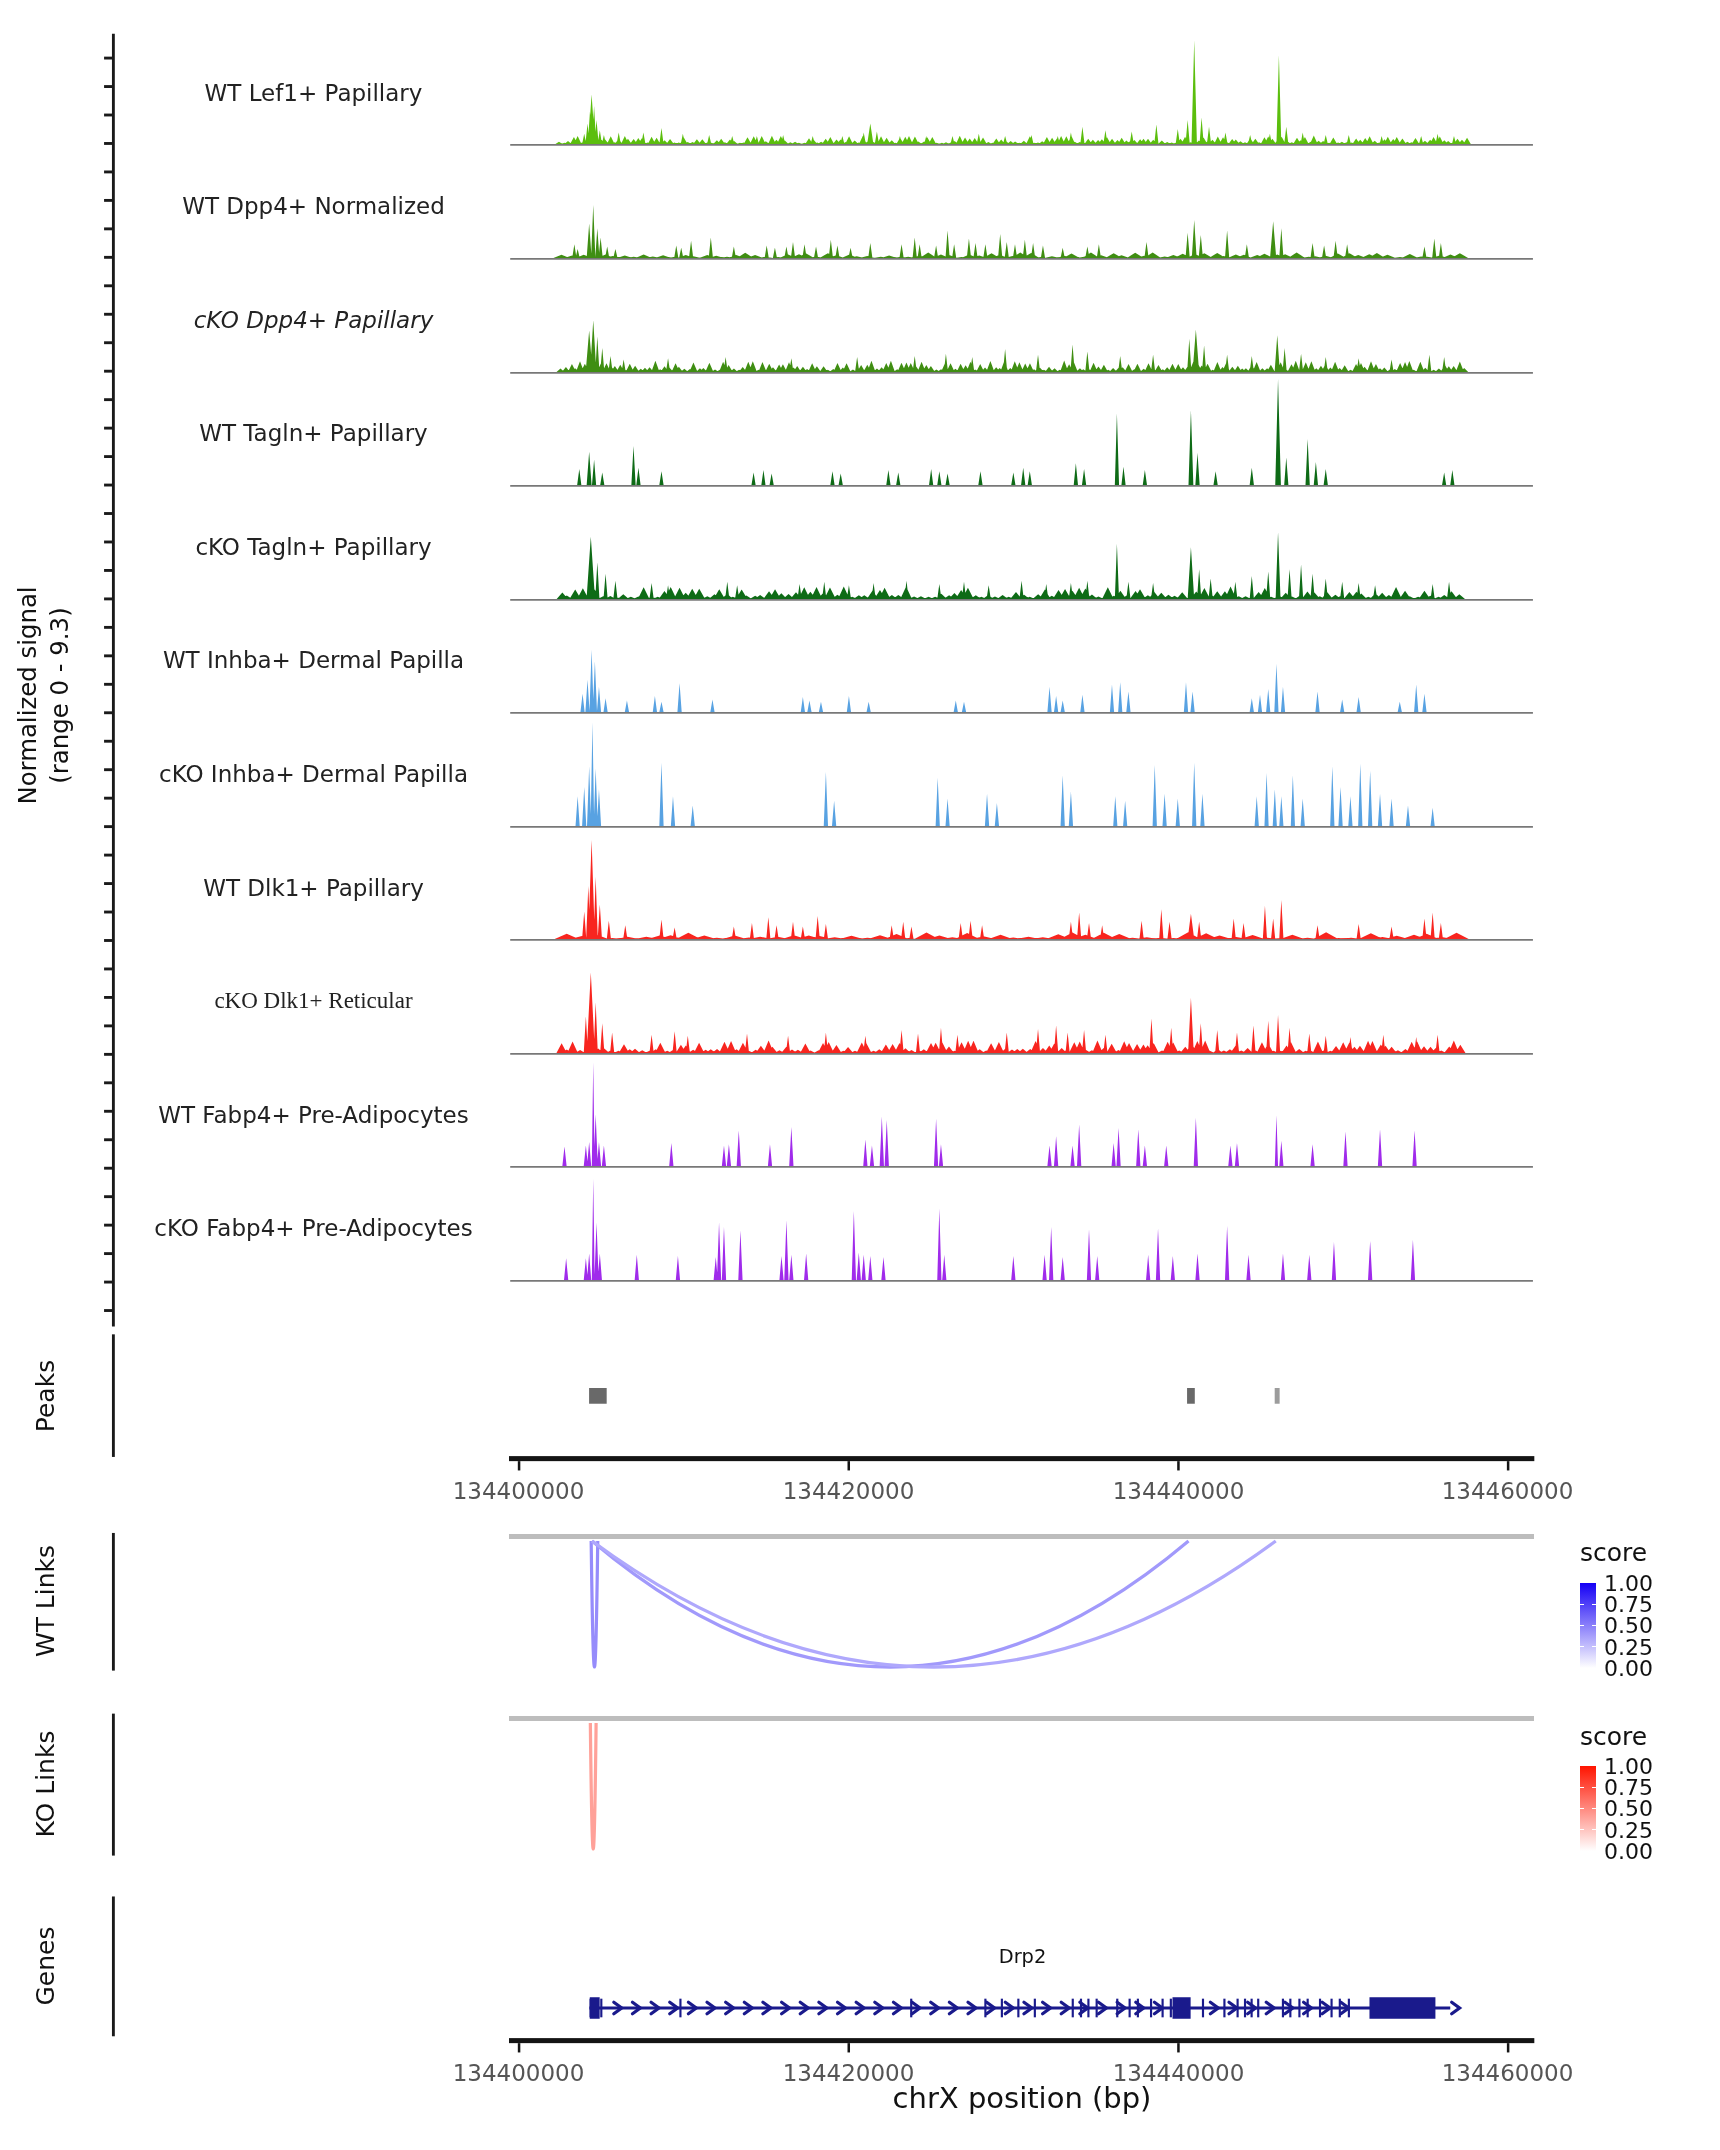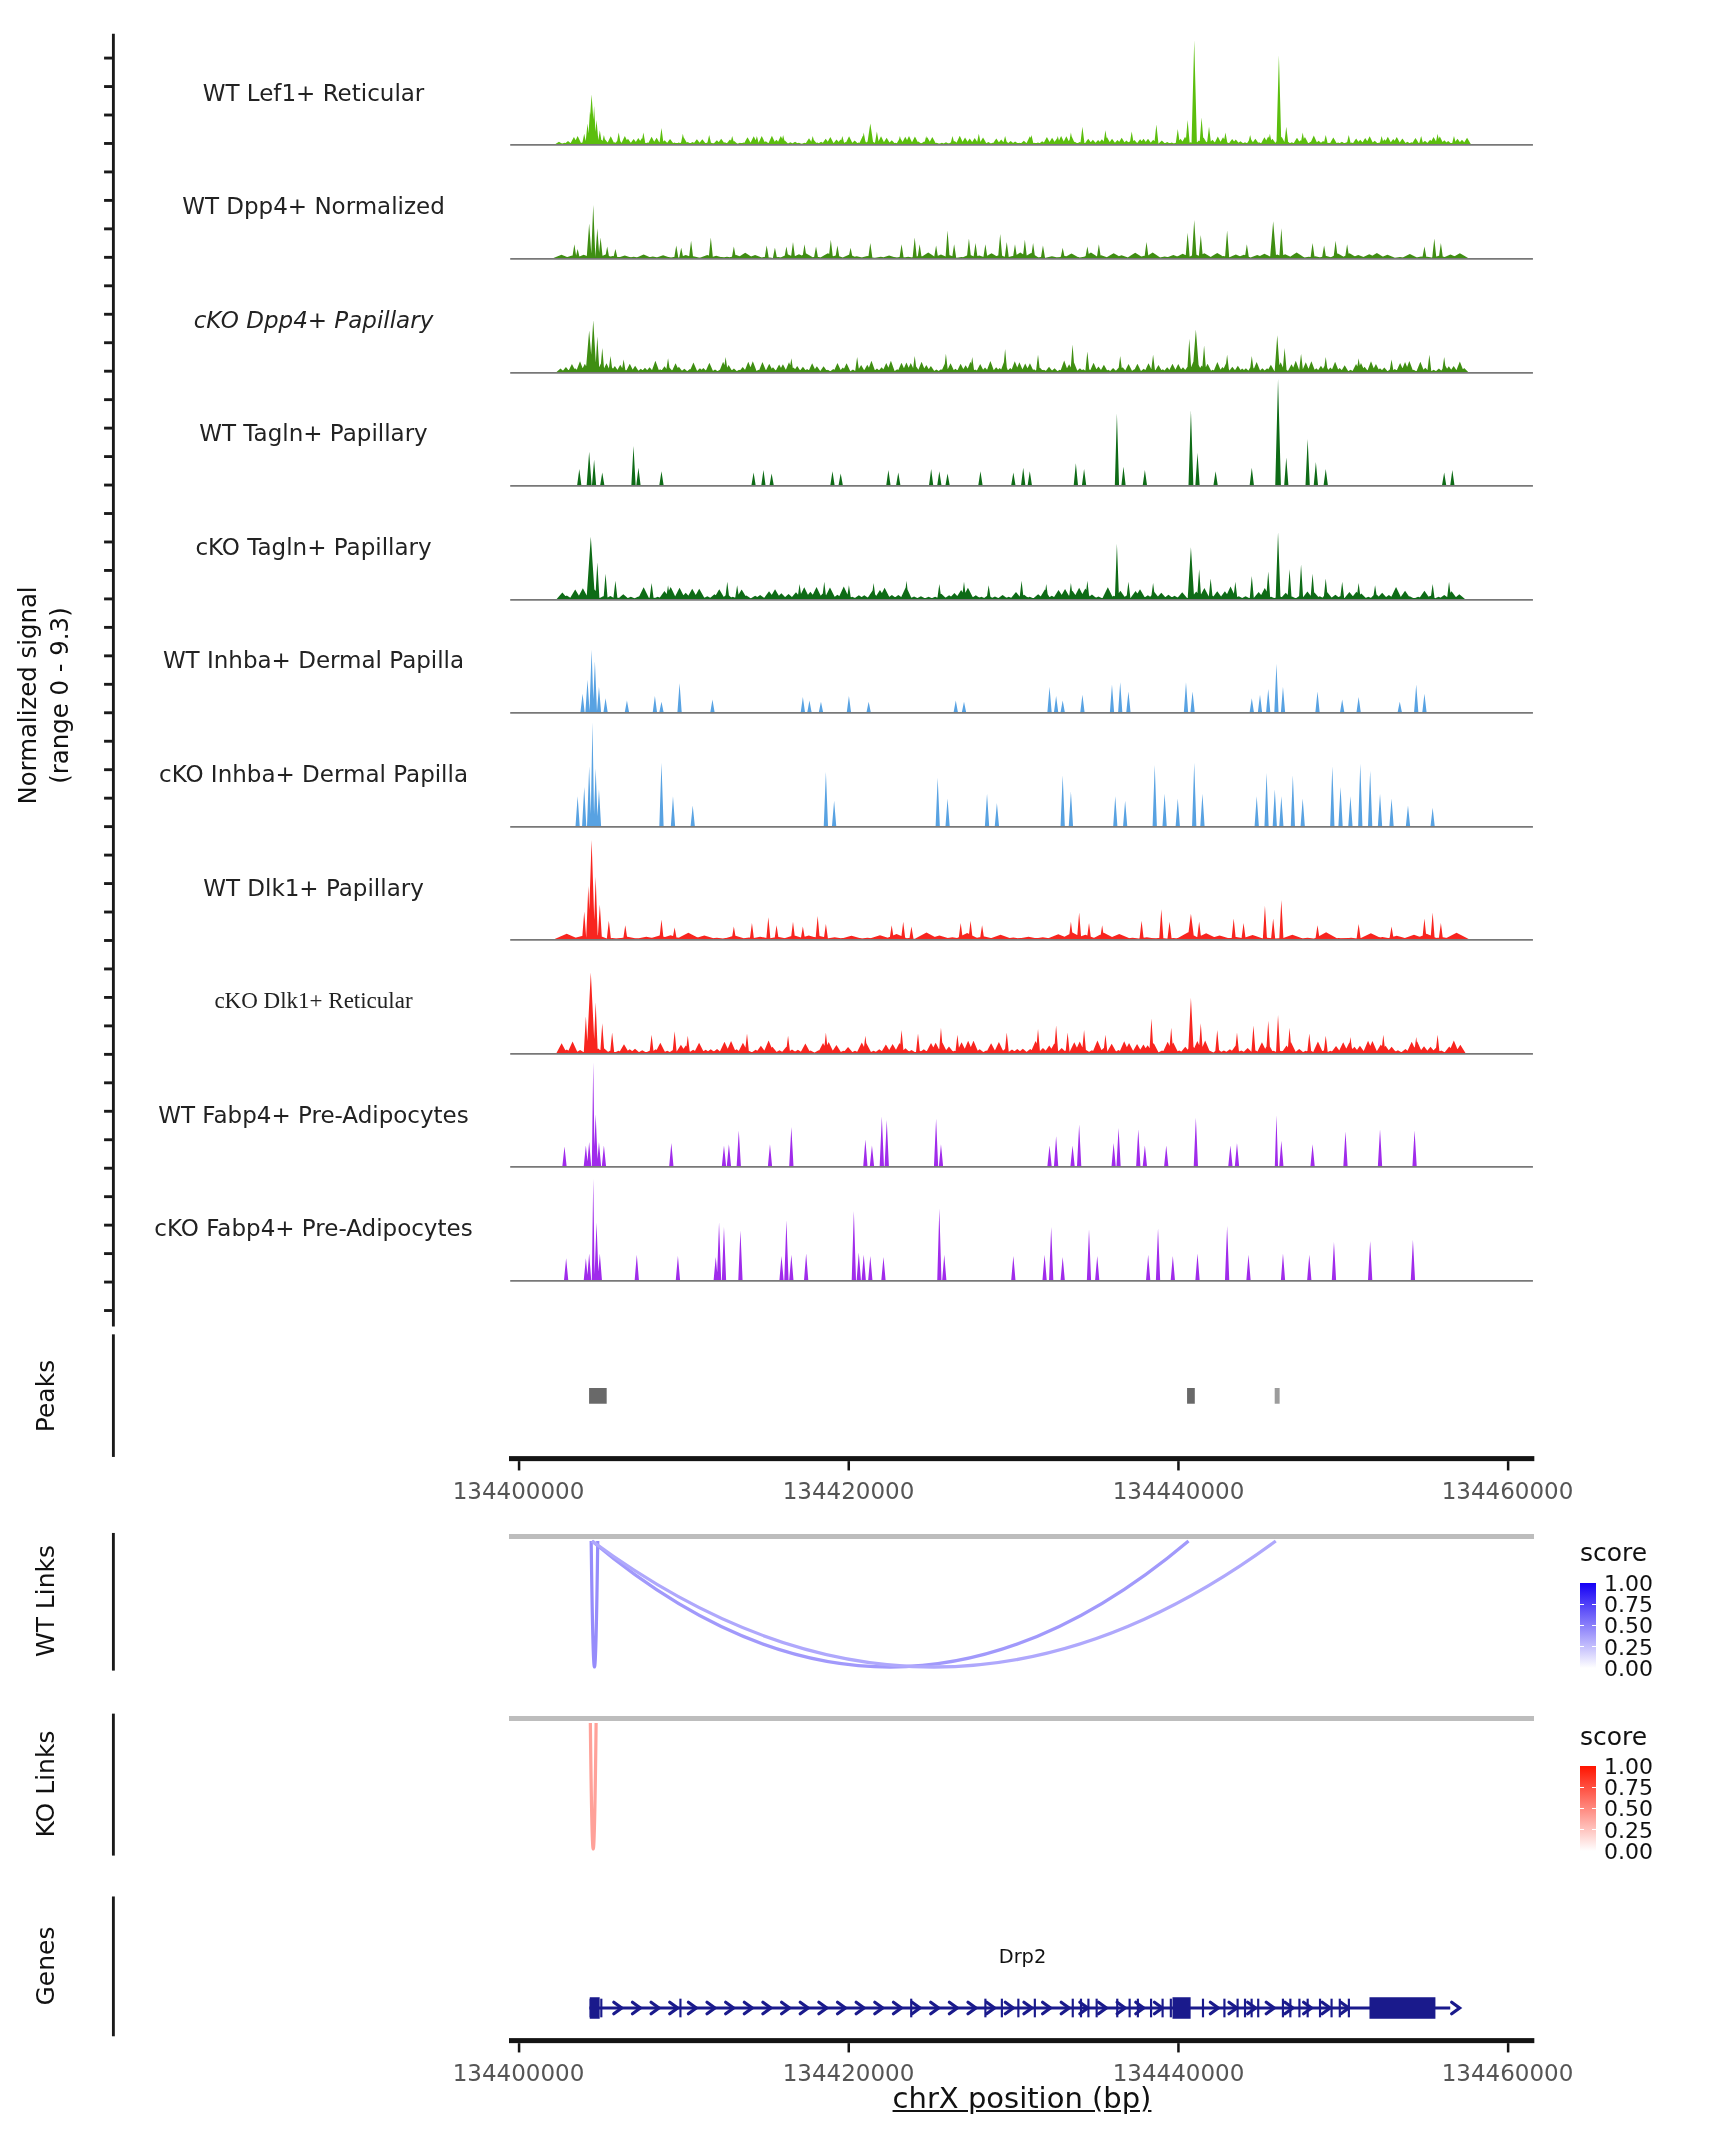--- a/index.html
+++ b/index.html
@@ -82,21 +82,21 @@
       <line x1="145" y1="1748.4000000000012" x2="158" y2="1748.4000000000012" stroke="#1a1a1a" stroke-width="4"></line>
       <line x1="145" y1="1788.1000000000013" x2="158" y2="1788.1000000000013" stroke="#1a1a1a" stroke-width="4"></line>
       <line x1="145" y1="1827.8000000000013" x2="158" y2="1827.8000000000013" stroke="#1a1a1a" stroke-width="4"></line>
       <line x1="158" y1="1861" x2="158" y2="2032" stroke="#1a1a1a" stroke-width="4"></line>
       <line x1="158" y1="2138" x2="158" y2="2330" stroke="#1a1a1a" stroke-width="4"></line>
       <line x1="158" y1="2390" x2="158" y2="2588" stroke="#1a1a1a" stroke-width="4"></line>
       <line x1="158" y1="2645" x2="158" y2="2840" stroke="#1a1a1a" stroke-width="4"></line>
     </svg>
 
   <div id="tracks" class="abs" style="left:0;top:0;">
-      <div class="center track-label" style="position: absolute; left: 108px; top: 77px; width: 411px; height: 32px;">WT Lef1+ Reticular</div>
+      <div class="center track-label" style="position: absolute; left: 108px; top: 77px; width: 411px; height: 32px;">WT Lef1+ Papillary</div>
       <svg width="1028" height="113" style="left:509px;top:34px;" viewBox="0 0 1434 158">
         <path d="M62.7 154 L68.2 150.8 L73.7 154 Z M70.3 154 L75.7 152.0 L81.2 154 Z M75.4 154 L80.8 149.7 L86.3 154 Z M83.6 154 L89.1 144.0 L94.5 154 Z M88.8 154 L94.3 142.5 L99.8 154 Z M95.0 154 L100.5 151.6 L106.0 154 Z M101.2 154 L106.7 147.7 L112.2 154 Z M108.4 154 L113.9 142.7 L119.4 154 Z M114.9 154 L120.4 149.9 L125.8 154 Z M122.4 154 L127.9 148.1 L133.4 154 Z M127.2 154 L132.7 147.6 L138.2 154 Z M135.1 154 L140.6 143.1 L146.0 154 Z M140.5 154 L145.9 151.3 L151.4 154 Z M146.1 154 L151.6 146.5 L157.0 154 Z M154.8 154 L160.3 142.6 L165.8 154 Z M159.2 154 L164.6 146.5 L170.1 154 Z M167.2 154 L172.6 146.9 L178.1 154 Z M173.7 154 L179.1 145.5 L184.6 154 Z M178.6 154 L184.1 145.9 L189.6 154 Z M186.5 154 L192.0 151.8 L197.5 154 Z M192.3 154 L197.7 143.6 L203.2 154 Z M199.2 154 L204.7 145.0 L210.1 154 Z M203.9 154 L209.4 150.9 L214.9 154 Z M210.4 154 L215.9 148.4 L221.3 154 Z M218.0 154 L223.5 146.9 L229.0 154 Z M224.2 154 L229.7 151.6 L235.1 154 Z M230.2 154 L235.7 151.8 L241.1 154 Z M237.2 154 L242.7 144.7 L248.1 154 Z M242.7 154 L248.2 151.0 L253.7 154 Z M249.4 154 L254.9 151.0 L260.4 154 Z M255.6 154 L261.0 147.2 L266.5 154 Z M263.1 154 L268.6 147.0 L274.1 154 Z M270.7 154 L276.2 151.2 L281.7 154 Z M276.0 154 L281.5 151.9 L287.0 154 Z M283.5 154 L289.0 148.4 L294.4 154 Z M289.6 154 L295.0 146.4 L300.5 154 Z M294.7 154 L300.1 151.4 L305.6 154 Z M301.8 154 L307.3 147.6 L312.8 154 Z M307.6 154 L313.1 149.5 L318.5 154 Z M315.8 154 L321.2 152.1 L326.7 154 Z M320.6 154 L326.1 151.8 L331.5 154 Z M326.3 154 L331.8 144.5 L337.3 154 Z M335.0 154 L340.5 142.8 L346.0 154 Z M340.1 154 L345.6 152.0 L351.0 154 Z M346.3 154 L351.7 142.6 L357.2 154 Z M352.0 154 L357.4 150.0 L362.9 154 Z M360.5 154 L365.9 142.3 L371.4 154 Z M366.8 154 L372.2 147.8 L377.7 154 Z M372.9 154 L378.4 142.6 L383.9 154 Z M378.5 154 L384.0 148.9 L389.5 154 Z M386.3 154 L391.7 151.5 L397.2 154 Z M392.8 154 L398.3 150.8 L403.8 154 Z M398.1 154 L403.6 152.0 L409.1 154 Z M405.9 154 L411.4 152.0 L416.8 154 Z M412.3 154 L417.8 145.6 L423.2 154 Z M418.7 154 L424.2 148.0 L429.7 154 Z M423.9 154 L429.3 151.8 L434.8 154 Z M429.2 154 L434.7 150.8 L440.1 154 Z M435.7 154 L441.1 146.5 L446.6 154 Z M442.1 154 L447.6 143.9 L453.0 154 Z M450.9 154 L456.3 147.4 L461.8 154 Z M456.4 154 L461.9 147.5 L467.3 154 Z M463.6 154 L469.1 151.1 L474.6 154 Z M468.3 154 L473.8 142.8 L479.3 154 Z M476.3 154 L481.7 148.9 L487.2 154 Z M481.9 154 L487.4 151.6 L492.8 154 Z M487.6 154 L493.1 142.1 L498.6 154 Z M494.3 154 L499.7 150.3 L505.2 154 Z M502.5 154 L507.9 151.1 L513.4 154 Z M507.7 154 L513.2 149.3 L518.7 154 Z M513.1 154 L518.5 143.1 L524.0 154 Z M520.8 154 L526.3 145.2 L531.8 154 Z M528.0 154 L533.5 148.5 L538.9 154 Z M533.4 154 L538.9 151.9 L544.3 154 Z M539.7 154 L545.1 145.1 L550.6 154 Z M547.0 154 L552.4 143.8 L557.9 154 Z M552.1 154 L557.6 142.5 L563.1 154 Z M560.4 154 L565.9 143.2 L571.4 154 Z M565.2 154 L570.6 150.2 L576.1 154 Z M573.3 154 L578.7 150.4 L584.2 154 Z M577.7 154 L583.2 144.4 L588.7 154 Z M584.7 154 L590.2 143.9 L595.7 154 Z M590.9 154 L596.3 152.0 L601.8 154 Z M598.1 154 L603.6 151.9 L609.0 154 Z M603.9 154 L609.3 151.3 L614.8 154 Z M611.6 154 L617.1 151.1 L622.6 154 Z M616.0 154 L621.4 149.6 L626.9 154 Z M623.1 154 L628.6 142.2 L634.0 154 Z M630.5 154 L636.0 144.7 L641.5 154 Z M637.0 154 L642.5 146.1 L648.0 154 Z M644.0 154 L649.5 145.4 L655.0 154 Z M648.7 154 L654.2 149.3 L659.7 154 Z M655.6 154 L661.1 144.8 L666.5 154 Z M663.1 154 L668.6 151.1 L674.0 154 Z M668.9 154 L674.4 152.0 L679.9 154 Z M674.2 154 L679.7 146.2 L685.1 154 Z M681.1 154 L686.5 147.5 L692.0 154 Z M687.1 154 L692.6 148.9 L698.0 154 Z M694.3 154 L699.8 149.5 L705.3 154 Z M700.6 154 L706.0 150.2 L711.5 154 Z M707.1 154 L712.5 151.9 L718.0 154 Z M712.7 154 L718.2 149.2 L723.6 154 Z M721.2 154 L726.6 142.8 L732.1 154 Z M727.3 154 L732.8 152.1 L738.2 154 Z M732.5 154 L737.9 151.8 L743.4 154 Z M738.4 154 L743.8 150.0 L749.3 154 Z M744.9 154 L750.4 143.9 L755.8 154 Z M752.2 154 L757.7 145.0 L763.2 154 Z M758.9 154 L764.4 146.2 L769.8 154 Z M764.9 154 L770.3 142.7 L775.8 154 Z M772.1 154 L777.6 142.9 L783.0 154 Z M779.1 154 L784.6 142.2 L790.1 154 Z M783.9 154 L789.4 150.8 L794.9 154 Z M790.8 154 L796.3 150.9 L801.8 154 Z M797.0 154 L802.5 151.9 L808.0 154 Z M802.7 154 L808.2 146.4 L813.7 154 Z M809.3 154 L814.7 147.7 L820.2 154 Z M816.6 154 L822.0 148.1 L827.5 154 Z M821.8 154 L827.3 147.3 L832.8 154 Z M829.0 154 L834.5 144.5 L839.9 154 Z M836.1 154 L841.5 146.4 L847.0 154 Z M843.7 154 L849.1 148.2 L854.6 154 Z M849.5 154 L855.0 145.0 L860.5 154 Z M856.1 154 L861.6 148.8 L867.1 154 Z M860.4 154 L865.9 150.3 L871.4 154 Z M867.2 154 L872.7 148.3 L878.2 154 Z M875.3 154 L880.8 147.2 L886.3 154 Z M880.0 154 L885.5 146.4 L890.9 154 Z M886.3 154 L891.8 146.3 L897.2 154 Z M893.6 154 L899.1 147.9 L904.5 154 Z M899.1 154 L904.5 152.0 L910.0 154 Z M905.6 154 L911.1 149.0 L916.6 154 Z M913.1 154 L918.6 150.9 L924.1 154 Z M919.5 154 L924.9 151.7 L930.4 154 Z M926.6 154 L932.0 151.2 L937.5 154 Z M931.8 154 L937.3 146.3 L942.7 154 Z M938.1 154 L943.6 143.8 L949.1 154 Z M945.8 154 L951.2 151.2 L956.7 154 Z M951.2 154 L956.7 146.5 L962.1 154 Z M957.5 154 L963.0 148.8 L968.5 154 Z M964.0 154 L969.5 144.7 L974.9 154 Z M969.9 154 L975.4 149.7 L980.8 154 Z M976.4 154 L981.9 147.9 L987.3 154 Z M984.0 154 L989.4 143.3 L994.9 154 Z M991.2 154 L996.7 144.3 L1002.1 154 Z M996.9 154 L1002.3 151.3 L1007.8 154 Z M1004.0 154 L1009.5 146.9 L1015.0 154 Z M1009.0 154 L1014.5 147.5 L1020.0 154 Z M1015.6 154 L1021.1 150.1 L1026.6 154 Z M1022.0 154 L1027.4 151.3 L1032.9 154 Z M1029.4 154 L1034.8 145.9 L1040.3 154 Z M1036.4 154 L1041.9 146.4 L1047.3 154 Z M1041.6 154 L1047.1 151.5 L1052.6 154 Z M1049.2 154 L1054.6 144.3 L1060.1 154 Z M1054.4 154 L1059.9 143.4 L1065.3 154 Z M1060.2 154 L1065.7 146.4 L1071.2 154 Z M1068.6 154 L1074.1 146.1 L1079.6 154 Z M1073.2 154 L1078.7 143.7 L1084.2 154 Z M1081.2 154 L1086.7 150.0 L1092.2 154 Z M1087.3 154 L1092.8 151.5 L1098.3 154 Z M1094.6 154 L1100.1 145.2 L1105.6 154 Z M1099.6 154 L1105.1 148.5 L1110.6 154 Z M1105.7 154 L1111.2 144.1 L1116.6 154 Z M1113.7 154 L1119.2 150.5 L1124.7 154 Z M1118.1 154 L1123.6 142.0 L1129.1 154 Z M1124.9 154 L1130.4 149.4 L1135.8 154 Z M1131.1 154 L1136.6 149.5 L1142.1 154 Z M1139.4 154 L1144.9 152.1 L1150.3 154 Z M1145.5 154 L1150.9 144.8 L1156.4 154 Z M1152.1 154 L1157.6 151.7 L1163.1 154 Z M1157.4 154 L1162.9 150.5 L1168.3 154 Z M1163.9 154 L1169.3 151.4 L1174.8 154 Z M1171.0 154 L1176.5 151.8 L1182.0 154 Z M1177.4 154 L1182.8 146.1 L1188.3 154 Z M1183.0 154 L1188.5 148.0 L1194.0 154 Z M1190.1 154 L1195.5 145.4 L1201.0 154 Z M1196.2 154 L1201.7 142.8 L1207.2 154 Z M1203.3 154 L1208.8 149.3 L1214.2 154 Z M1209.7 154 L1215.1 151.8 L1220.6 154 Z M1217.0 154 L1222.4 147.3 L1227.9 154 Z M1221.7 154 L1227.1 143.6 L1232.6 154 Z M1229.2 154 L1234.7 146.9 L1240.2 154 Z M1234.1 154 L1239.6 144.0 L1245.0 154 Z M1242.0 154 L1247.5 146.1 L1253.0 154 Z M1249.0 154 L1254.5 150.8 L1259.9 154 Z M1254.6 154 L1260.1 151.4 L1265.6 154 Z M1260.3 154 L1265.8 145.4 L1271.3 154 Z M1268.3 154 L1273.7 150.0 L1279.2 154 Z M1273.5 154 L1279.0 149.2 L1284.5 154 Z M1280.8 154 L1286.3 147.8 L1291.8 154 Z M1285.6 154 L1291.1 144.1 L1296.6 154 Z M1294.3 154 L1299.8 143.3 L1305.2 154 Z M1300.7 154 L1306.1 148.4 L1311.6 154 Z M1306.0 154 L1311.5 149.6 L1316.9 154 Z M1312.4 154 L1317.9 152.0 L1323.4 154 Z M1319.1 154 L1324.5 146.3 L1330.0 154 Z M1325.3 154 L1330.8 147.9 L1336.3 154 Z M1332.4 154 L1337.9 145.0 L1343.3 154 Z M100.5 154 L103.5 139.5 L106.4 154 Z M105.1 154 L108.1 125.0 L111.0 154 Z M108.5 154 L111.5 108.8 L114.5 154 Z M109.0 154 L113.8 84.6 L118.6 154 Z M114.3 154 L117.3 100.8 L120.2 154 Z M117.7 154 L120.7 120.1 L123.7 154 Z M122.3 154 L125.3 134.6 L128.3 154 Z M128.1 154 L131.0 141.1 L134.0 154 Z M148.7 154 L151.7 137.9 L154.7 154 Z M183.2 154 L186.2 137.9 L189.2 154 Z M208.5 154 L211.5 131.4 L214.5 154 Z M238.4 154 L241.4 139.5 L244.4 154 Z M275.2 154 L278.2 141.1 L281.2 154 Z M307.4 154 L310.4 142.7 L313.4 154 Z M341.9 154 L344.9 142.7 L347.8 154 Z M378.7 154 L381.6 141.1 L384.6 154 Z M420.0 154 L423.0 142.7 L426.0 154 Z M461.4 154 L464.4 142.7 L467.4 154 Z M491.3 154 L494.3 137.9 L497.3 154 Z M499.1 154 L503.5 125.0 L507.9 154 Z M509.7 154 L512.7 136.3 L515.7 154 Z M541.9 154 L544.9 142.7 L547.9 154 Z M578.7 154 L581.7 142.7 L584.6 154 Z M615.5 154 L618.4 142.7 L621.4 154 Z M652.2 154 L655.2 139.5 L658.2 154 Z M689.0 154 L692.0 142.7 L695.0 154 Z M725.8 154 L728.8 141.1 L731.8 154 Z M762.6 154 L765.6 142.7 L768.6 154 Z M781.0 154 L784.0 137.9 L787.0 154 Z M797.1 154 L800.1 129.8 L803.1 154 Z M829.3 154 L832.3 134.6 L835.2 154 Z M866.0 154 L869.0 136.3 L872.0 154 Z M900.5 154 L903.5 126.6 L906.5 154 Z M930.4 154 L933.4 133.0 L936.4 154 Z M944.2 154 L947.2 120.1 L950.2 154 Z M952.6 154 L956.4 8.8 L960.2 154 Z M963.8 154 L966.7 116.9 L969.7 154 Z M974.1 154 L977.1 129.8 L980.1 154 Z M997.1 154 L1000.1 137.9 L1003.1 154 Z M1031.6 154 L1034.6 141.1 L1037.6 154 Z M1059.2 154 L1062.2 139.5 L1065.1 154 Z M1071.4 154 L1074.8 29.8 L1078.2 154 Z M1082.2 154 L1085.1 129.8 L1088.1 154 Z M1105.1 154 L1108.1 137.9 L1111.1 154 Z M1137.3 154 L1140.3 141.1 L1143.3 154 Z M1169.5 154 L1172.5 141.1 L1175.5 154 Z M1215.5 154 L1218.5 142.7 L1221.5 154 Z M1270.7 154 L1273.7 142.7 L1276.7 154 Z M1293.7 154 L1296.7 139.5 L1299.6 154 Z M1316.7 154 L1319.6 142.7 L1322.6 154 Z " fill="#5BBE0D" stroke="none"></path>
         <line x1="0" y1="155" x2="1430" y2="155" stroke="#787878" stroke-width="2.5"></line>
       </svg>
       <div class="center track-label" style="position: absolute; left: 108px; top: 190px; width: 411px; height: 32px;">WT Dpp4+ Normalized</div>
       <svg width="1028" height="113" style="left:509px;top:148px;" viewBox="0 0 1434 158">
         <path d="M59.6 154 L71.7 149.4 L83.8 154 Z M74.4 154 L86.5 150.4 L98.6 154 Z M90.7 154 L102.8 149.3 L114.9 154 Z M106.5 154 L118.6 152.2 L130.7 154 Z M121.2 154 L133.4 149.0 L145.5 154 Z M131.1 154 L143.2 151.1 L155.3 154 Z M148.1 154 L160.2 150.4 L172.3 154 Z M160.5 154 L172.6 152.1 L184.7 154 Z M174.5 154 L186.6 148.8 L198.7 154 Z M187.3 154 L199.4 151.7 L211.5 154 Z M201.6 154 L213.8 149.9 L225.9 154 Z M218.4 154 L230.5 152.0 L242.7 154 Z M233.4 154 L245.5 149.7 L257.7 154 Z M243.9 154 L256.0 151.2 L268.2 154 Z M263.4 154 L275.5 149.7 L287.6 154 Z M276.0 154 L288.1 150.7 L300.2 154 Z M290.9 154 L303.1 151.9 L315.2 154 Z M303.9 154 L316.0 149.5 L328.1 154 Z M316.5 154 L328.6 146.6 L340.7 154 Z M330.3 154 L342.4 149.7 L354.5 154 Z M345.1 154 L357.2 151.9 L369.3 154 Z M362.5 154 L374.6 152.3 L386.7 154 Z M375.8 154 L387.9 148.7 L400.0 154 Z M391.7 154 L403.8 148.6 L415.9 154 Z M401.1 154 L413.2 147.0 L425.3 154 Z M415.7 154 L427.9 151.7 L440.0 154 Z M432.1 154 L444.2 147.0 L456.3 154 Z M443.9 154 L456.0 149.8 L468.1 154 Z M462.4 154 L474.5 148.8 L486.6 154 Z M472.4 154 L484.5 151.2 L496.6 154 Z M487.1 154 L499.2 151.0 L511.3 154 Z M506.0 154 L518.1 151.9 L530.2 154 Z M517.6 154 L529.8 150.3 L541.9 154 Z M534.1 154 L546.3 152.1 L558.4 154 Z M544.4 154 L556.5 152.0 L568.6 154 Z M560.5 154 L572.6 150.2 L584.7 154 Z M572.4 154 L584.5 146.0 L596.6 154 Z M590.2 154 L602.3 148.9 L614.4 154 Z M601.6 154 L613.7 149.7 L625.9 154 Z M619.1 154 L631.2 152.3 L643.3 154 Z M629.8 154 L641.9 148.8 L654.0 154 Z M643.7 154 L655.8 150.3 L667.9 154 Z M660.9 154 L673.0 147.3 L685.1 154 Z M672.4 154 L684.5 149.1 L696.6 154 Z M690.1 154 L702.2 151.1 L714.3 154 Z M701.1 154 L713.2 146.0 L725.3 154 Z M716.1 154 L728.3 146.7 L740.4 154 Z M729.9 154 L742.0 152.3 L754.2 154 Z M745.4 154 L757.5 151.4 L769.6 154 Z M762.6 154 L774.7 150.6 L786.8 154 Z M772.7 154 L784.8 147.6 L796.9 154 Z M790.2 154 L802.3 152.2 L814.4 154 Z M799.9 154 L812.0 146.0 L824.1 154 Z M814.1 154 L826.3 149.9 L838.4 154 Z M831.7 154 L843.8 147.1 L856.0 154 Z M842.7 154 L854.8 149.8 L866.9 154 Z M861.8 154 L873.9 146.3 L886.0 154 Z M874.1 154 L886.3 150.5 L898.4 154 Z M886.1 154 L898.3 146.2 L910.4 154 Z M903.0 154 L915.1 151.6 L927.3 154 Z M915.1 154 L927.2 149.5 L939.4 154 Z M928.2 154 L940.3 147.8 L952.4 154 Z M945.4 154 L957.5 148.3 L969.6 154 Z M958.4 154 L970.5 147.1 L982.6 154 Z M976.5 154 L988.6 146.7 L1000.8 154 Z M985.4 154 L997.5 150.9 L1009.7 154 Z M1002.4 154 L1014.6 148.9 L1026.7 154 Z M1013.7 154 L1025.8 149.1 L1037.9 154 Z M1032.4 154 L1044.5 149.7 L1056.6 154 Z M1042.5 154 L1054.6 147.7 L1066.7 154 Z M1060.4 154 L1072.5 149.0 L1084.6 154 Z M1071.4 154 L1083.5 148.7 L1095.7 154 Z M1087.5 154 L1099.6 146.0 L1111.8 154 Z M1104.4 154 L1116.5 152.1 L1128.6 154 Z M1113.6 154 L1125.7 151.3 L1137.8 154 Z M1128.0 154 L1140.1 150.8 L1152.2 154 Z M1145.0 154 L1157.2 147.6 L1169.3 154 Z M1161.4 154 L1173.5 147.3 L1185.6 154 Z M1173.7 154 L1185.8 149.5 L1198.0 154 Z M1189.1 154 L1201.2 148.4 L1213.4 154 Z M1199.7 154 L1211.8 146.9 L1223.9 154 Z M1214.5 154 L1226.6 149.3 L1238.8 154 Z M1232.0 154 L1244.1 152.4 L1256.2 154 Z M1245.8 154 L1257.9 148.3 L1270.0 154 Z M1261.6 154 L1273.7 151.7 L1285.8 154 Z M1270.3 154 L1282.4 152.0 L1294.5 154 Z M1287.6 154 L1299.7 150.3 L1311.9 154 Z M1302.6 154 L1314.7 149.0 L1326.8 154 Z M1315.7 154 L1327.8 147.1 L1339.9 154 Z M86.7 154 L89.7 134.6 L92.7 154 Z M91.3 154 L94.3 141.1 L97.2 154 Z M106.9 154 L110.4 105.6 L113.8 154 Z M113.1 154 L116.1 79.8 L119.1 154 Z M118.9 154 L121.8 112.1 L124.8 154 Z M123.5 154 L126.4 125.0 L129.4 154 Z M132.7 154 L135.6 137.9 L138.6 154 Z M144.1 154 L147.1 141.1 L150.1 154 Z M229.2 154 L232.2 136.3 L235.2 154 Z M236.1 154 L239.1 139.5 L242.1 154 Z M249.9 154 L252.9 129.8 L255.9 154 Z M277.5 154 L280.5 125.0 L283.5 154 Z M309.7 154 L312.7 137.9 L315.7 154 Z M355.7 154 L358.6 136.3 L361.6 154 Z M367.2 154 L370.1 139.5 L373.1 154 Z M383.2 154 L386.2 137.9 L389.2 154 Z M392.4 154 L395.4 131.4 L398.4 154 Z M408.5 154 L411.5 134.6 L414.5 154 Z M424.6 154 L427.6 137.9 L430.6 154 Z M445.3 154 L448.3 128.2 L451.3 154 Z M454.5 154 L457.5 136.3 L460.5 154 Z M472.9 154 L475.9 139.5 L478.9 154 Z M500.5 154 L503.5 133.0 L506.5 154 Z M544.2 154 L547.2 134.6 L550.2 154 Z M562.6 154 L565.6 125.0 L568.6 154 Z M569.5 154 L572.5 134.6 L575.4 154 Z M592.5 154 L595.5 136.3 L598.4 154 Z M608.6 154 L611.5 115.3 L614.5 154 Z M617.8 154 L620.7 134.6 L623.7 154 Z M638.4 154 L641.4 126.6 L644.4 154 Z M647.6 154 L650.6 133.0 L653.6 154 Z M661.4 154 L664.4 134.6 L667.4 154 Z M682.1 154 L685.1 120.1 L688.1 154 Z M691.3 154 L694.3 131.4 L697.3 154 Z M702.8 154 L705.8 134.6 L708.8 154 Z M716.6 154 L719.6 128.2 L722.6 154 Z M728.1 154 L731.1 133.0 L734.1 154 Z M741.9 154 L744.9 136.3 L747.9 154 Z M769.5 154 L772.5 139.5 L775.5 154 Z M804.0 154 L807.0 137.9 L810.0 154 Z M820.1 154 L823.1 134.6 L826.0 154 Z M886.7 154 L889.7 131.4 L892.7 154 Z M944.2 154 L947.2 118.5 L950.2 154 Z M953.0 154 L956.4 100.8 L959.8 154 Z M962.6 154 L965.6 121.7 L968.6 154 Z M999.4 154 L1002.4 115.3 L1005.4 154 Z M1027.0 154 L1030.0 134.6 L1033.0 154 Z M1062.4 154 L1066.8 102.4 L1071.1 154 Z M1075.3 154 L1078.2 112.1 L1081.2 154 Z M1118.9 154 L1121.9 133.0 L1124.9 154 Z M1135.0 154 L1138.0 136.3 L1141.0 154 Z M1151.1 154 L1154.1 129.8 L1157.1 154 Z M1167.2 154 L1170.2 134.6 L1173.2 154 Z M1275.3 154 L1278.3 137.9 L1281.3 154 Z M1289.1 154 L1292.1 126.6 L1295.0 154 Z M1298.3 154 L1301.3 133.0 L1304.2 154 Z " fill="#3F8E12" stroke="none"></path>
         <line x1="0" y1="155" x2="1430" y2="155" stroke="#787878" stroke-width="2.5"></line>
       </svg>
       <div class="center track-label" style="position: absolute; left: 108px; top: 304px; width: 411px; height: 32px; font-style: italic;">cKO Dpp4+ Papillary</div>
@@ -294,15 +294,15 @@
         <rect x="1204.3440514469453" y="19" width="3" height="26" fill="#1A1A8C"></rect>
         <rect x="112.65273311897113" y="17" width="13.794212218649518" height="30" fill="#1A1A8C"></rect>
         <rect x="925.3617363344051" y="17" width="25.289389067524116" height="30" fill="#1A1A8C"></rect>
         <rect x="1200.096463022508" y="17" width="91.96141479099678" height="30" fill="#1A1A8C"></rect>
         <path d="M1314.7491961414792 24 L1325.7491961414792 32 L1314.7491961414792 40" fill="none" stroke="#1A1A8C" stroke-width="4.5" stroke-linecap="round"></path>
       </svg>
     </div>
 
   <div class="abs center gene-name" style="left:915px;top:1944px;width:215px;height:24.4px;">Drp2</div>
 
-  <div class="abs center axis-title" style="left:735px;top:2078px;width:574px;height:40px;text-decoration:underline;">chrX position (bp)</div>
+  <div class="abs center axis-title" style="left:735px;top:2078px;width:574px;height:40px;">chrX position (bp)</div>
 </div>
 
 
 </body></html>

